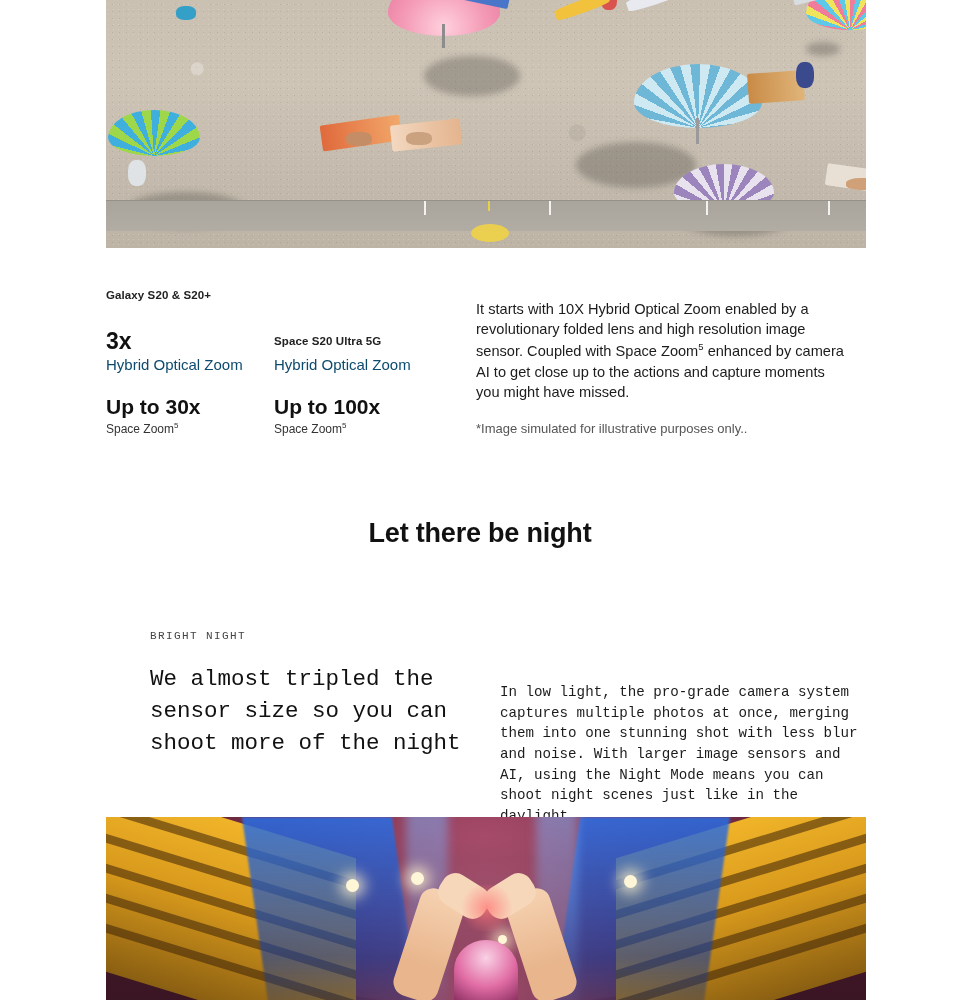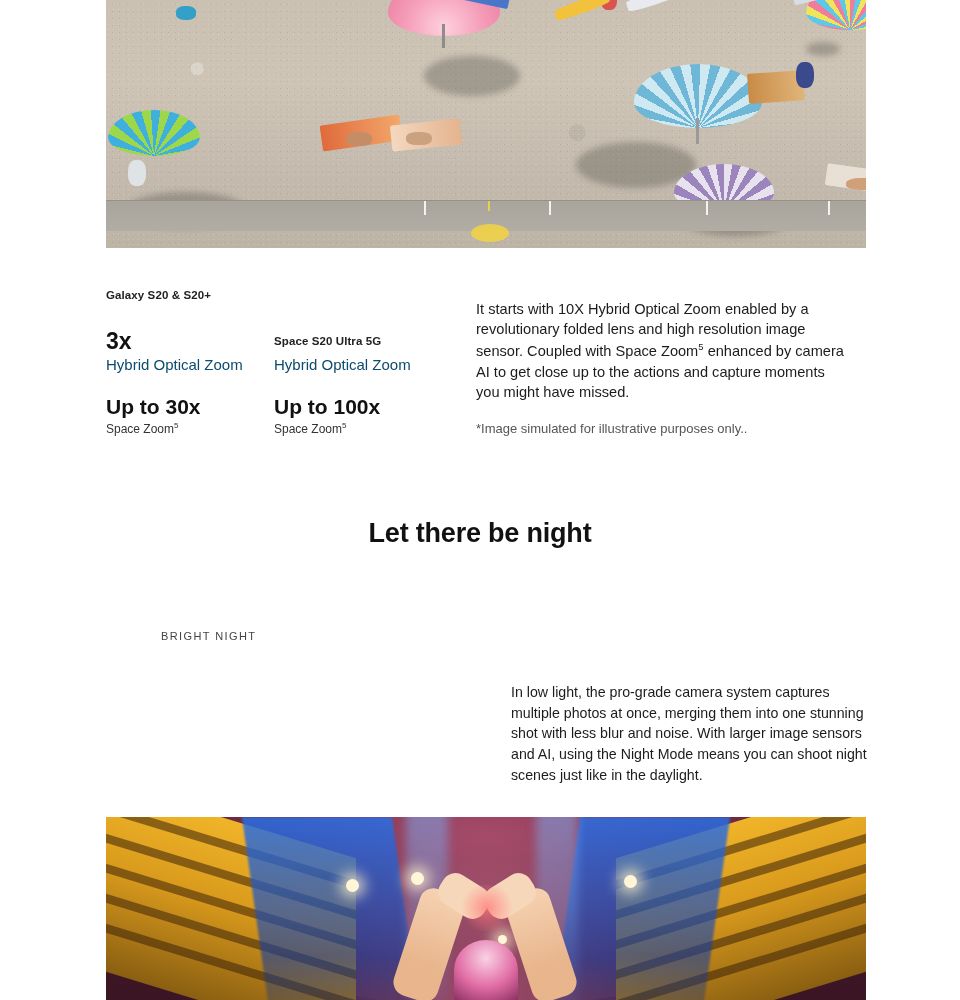--- a/index.html
+++ b/index.html
@@ -162,24 +162,25 @@
     text-align: center;
     font-size: 27px;
     font-weight: bold;
     letter-spacing: -0.2px;
     color: #111;
   }
 
   
   .bright-block {
     position: absolute;
-    left: 161px;
+    left: 150px;
     top: 630px;
     width: 716px;
     display: flex;
+    font-family: Liberation Mono, monospace;
   }
   .bright-left { width: 350px; }
   .eyebrow {
     font-size: 11px;
     letter-spacing: 1.4px;
     color: #444;
     margin-bottom: 22px;
   }
   .bright-title {
     font-size: 22.5px;
@@ -367,20 +368,21 @@
         <div class="spec-note">*Image simulated for illustrative purposes only..</div>
       </div>
     </div>
   </div>
 
   <div class="night-heading">Let there be night</div>
 
   <div class="bright-block">
     <div class="bright-left">
       <div class="eyebrow">BRIGHT NIGHT</div>
+      <div class="bright-title">We almost tripled the sensor size so you can shoot more of the night</div>
     </div>
     <div class="bright-right">
       <p class="bright-para">In low light, the pro-grade camera system captures multiple photos at once, merging them into one stunning shot with less blur and noise. With larger image sensors and AI, using the Night Mode means you can shoot night scenes just like in the daylight.</p>
     </div>
   </div>
 
   <div class="concert">
     <div class="concert-bg"></div>
     <div class="stage-arc"></div>
 

